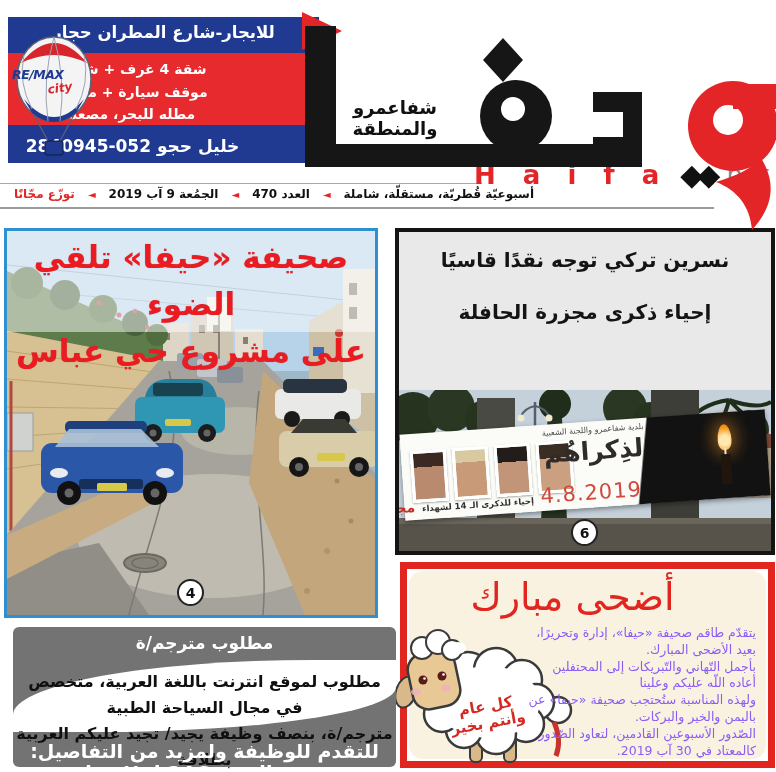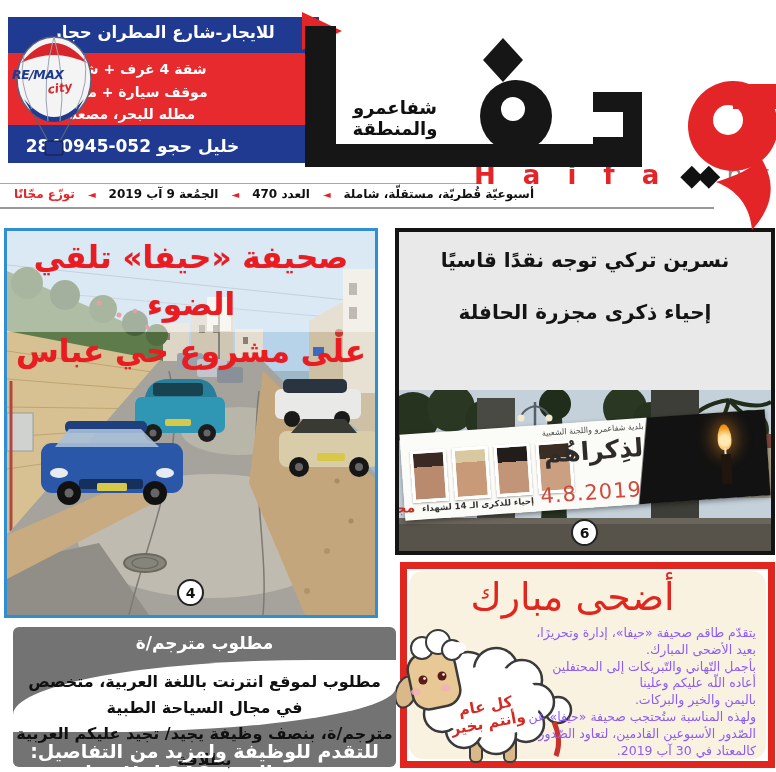--- a/index.html
+++ b/index.html
@@ -355,22 +355,22 @@
   </div>
 
   <div class="abs eid-box">
     <div class="eid-inner">
       <div class="eid-title">أضحى مبارك</div>
       <div class="eid-body">
         <div>يتقدّم طاقم صحيفة «حيفا»، إدارة وتحريرًا،</div>
         <div>بعيد الأضحى المبارك.</div>
         <div>بأجمل التّهاني والتّبريكات إلى المحتفلين</div>
         <div>أعاده اللّه عليكم وعلينا</div>
+        <div>ولهذه المناسبة ستُحتجب صحيفة «حيفا» عن</div>
         <div>باليمن والخير والبركات.</div>
-        <div>ولهذه المناسبة ستُحتجب صحيفة «حيفا» عن</div>
         <div>الصّدور الأسبوعين القادمين، لتعاود الصّدور</div>
         <div>كالمعتاد في 30 آب 2019.</div>
       </div>
       <div class="sheep">
         <svg viewBox="0 0 188 152" width="188" height="152">
           <circle cx="162" cy="92" r="13" fill="#fff" stroke="#3a3a3a" stroke-width="2.5"></circle>
           <path d="M158,104 q8,18 2,34" stroke="#c8332c" stroke-width="5" fill="none"></path>
           <rect x="74" y="118" width="12" height="26" rx="5" fill="#d9b98a" stroke="#3a3a3a" stroke-width="2"></rect>
           <rect x="108" y="118" width="12" height="26" rx="5" fill="#d9b98a" stroke="#3a3a3a" stroke-width="2"></rect>
           <g stroke="#3a3a3a" stroke-width="2.5" fill="#ffffff">

